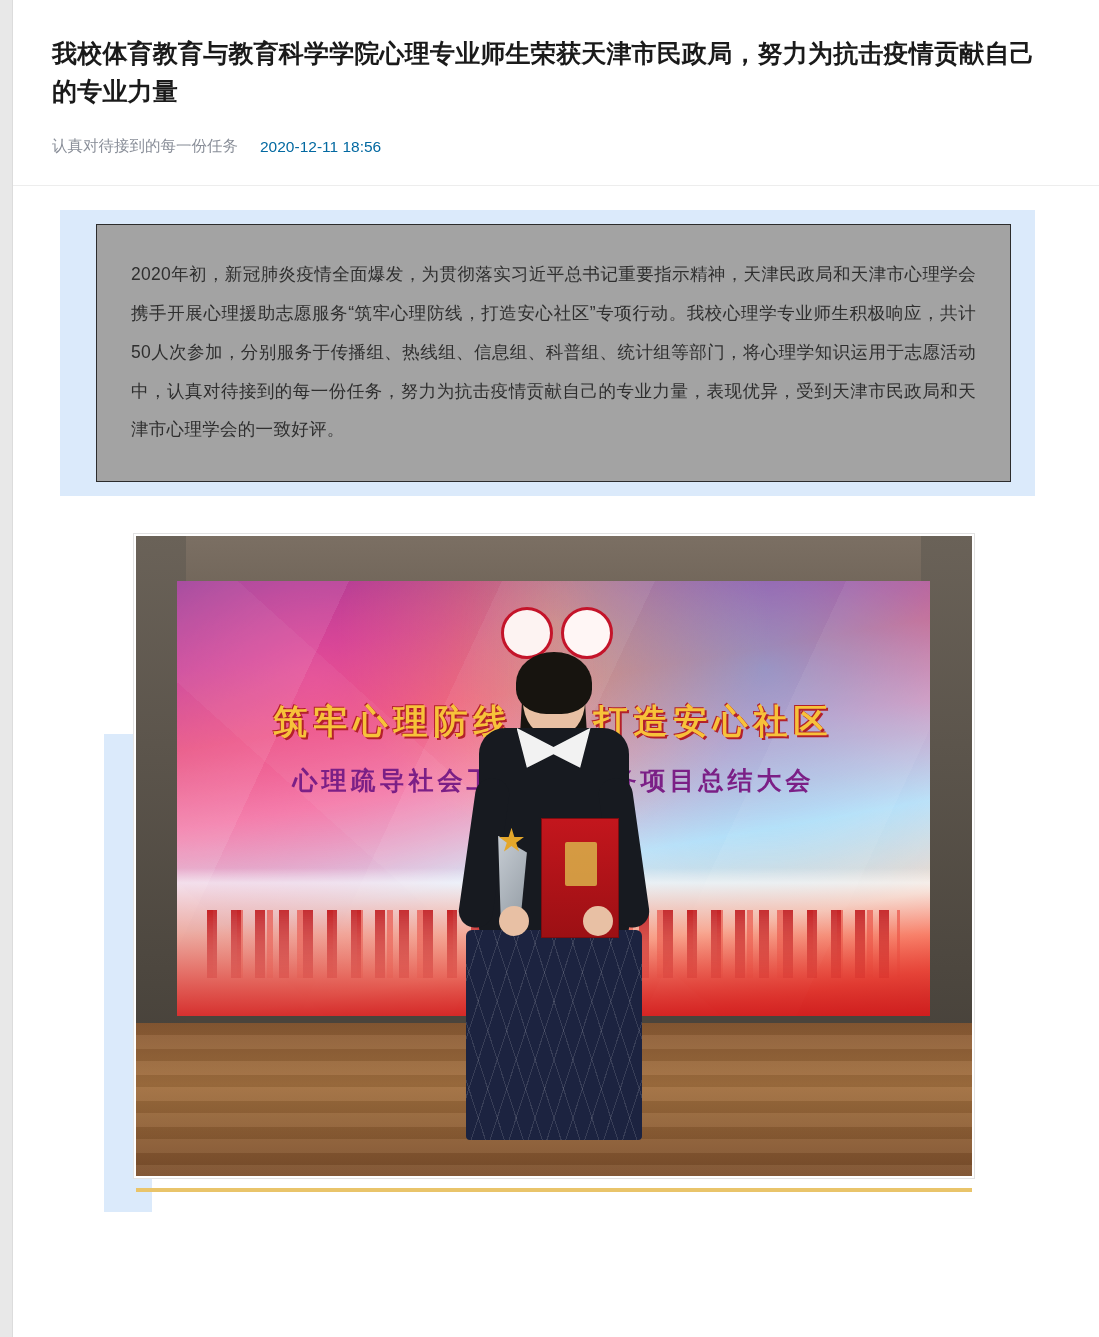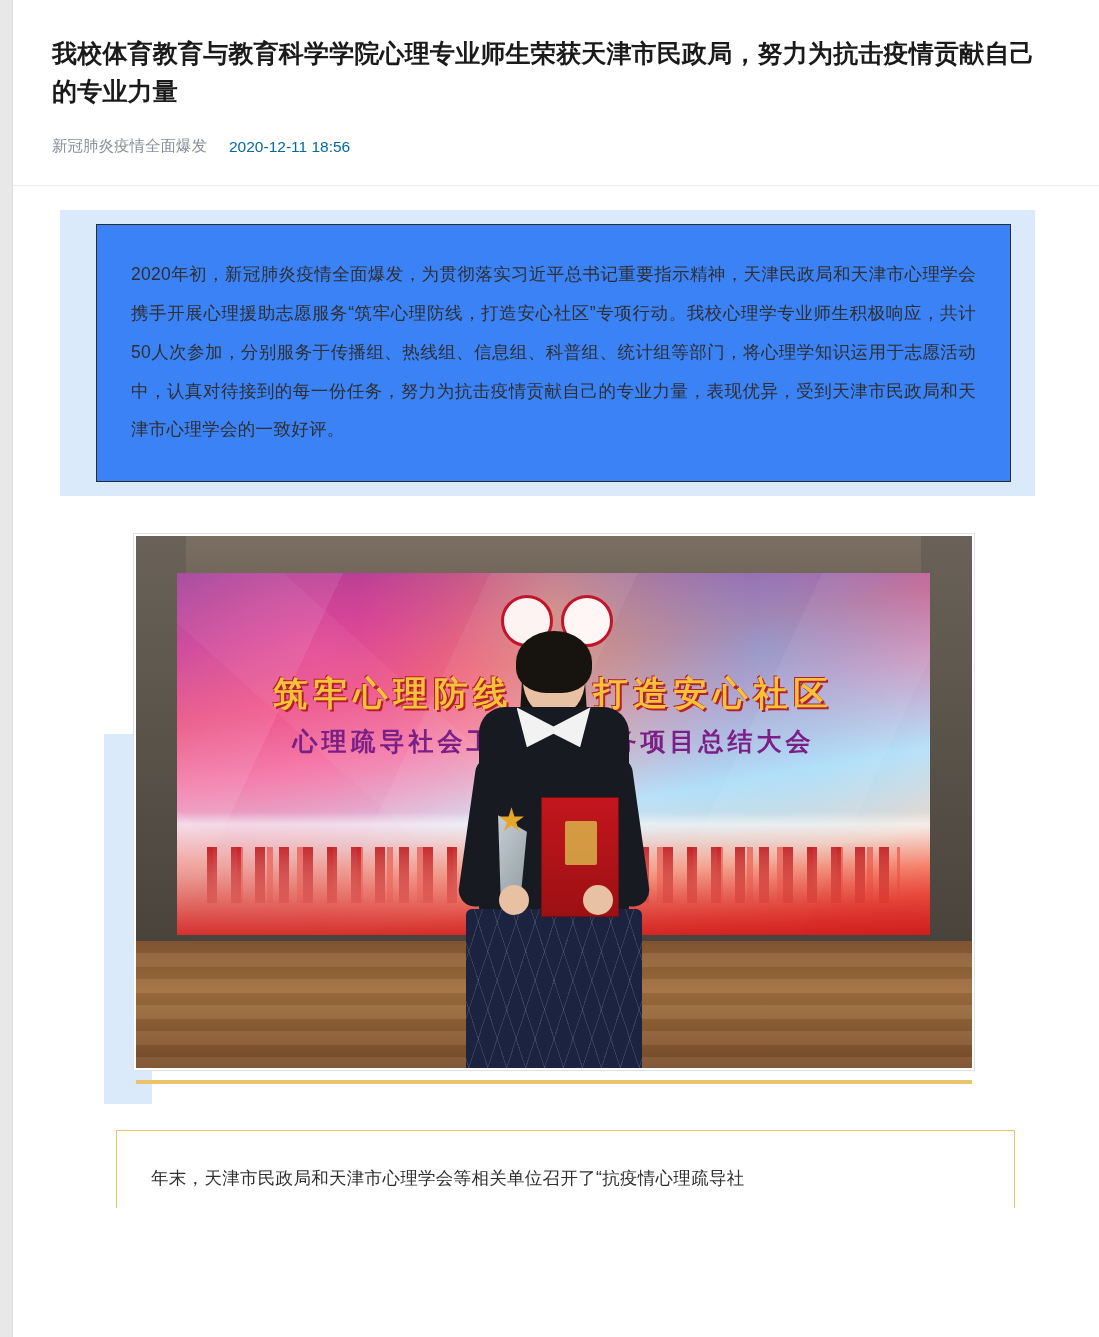--- a/index.html
+++ b/index.html
@@ -79,21 +79,21 @@
     bottom: -14px;
     background: #dbeafb;
     z-index: 0;
   }
   .intro-box {
     position: relative;
     z-index: 1;
     margin-left: 44px;
     margin-right: 48px;
     border: 1px solid #2c2c2c;
-    background: #3b82f6;
+    background: #a3a3a3;
     padding: 30px 34px 32px 34px;
     box-sizing: border-box;
   }
   .intro-text {
     font-size: 17.5px;
     line-height: 2.22;
     color: #2f2f2f;
     text-align: justify;
     margin: 0;
     letter-spacing: 0.3px;
@@ -118,21 +118,21 @@
     position: relative;
     z-index: 1;
     width: 836px;
     margin: 0 auto;
     border: 2px solid #ffffff;
     box-shadow: 0 0 0 1px #e2e2e2;
   }
   .photo {
     position: relative;
     width: 100%;
-    height: 532px;
+    height: 640px;
     overflow: hidden;
     background: #4d7c0f;
   }
   
   .stage-wall {
     position: absolute; inset: 0;
     background: linear-gradient(180deg,#7b6f63 0%, #6b6054 14%, #5b5349 22%, #4a443c 30%);
   }
   .stage-banner {
     position: absolute;
@@ -342,21 +342,21 @@
 </head>
 <body>
 
 <div class="left-rail"></div>
 
 <div class="page">
 
   <div class="article-header">
     <h1 class="article-title">我校体育教育与教育科学学院心理专业师生荣获天津市民政局，努力为抗击疫情贡献自己的专业力量</h1>
     <div class="meta-row">
-      <span class="meta-source">新冠肺炎疫情全面爆发</span>
+      <span class="meta-source">认真对待接到的每一份任务</span>
       <span class="meta-date">2020-12-11 18:56</span>
     </div>
   </div>
   <div class="divider"></div>
 
   <div class="body-wrap">
 
     <div class="intro-shell">
       <div class="intro-shadow"></div>
       <div class="intro-box">
@@ -397,18 +397,15 @@
             <div class="p-cert"></div>
             <div class="p-cert-label"></div>
             <div class="p-hand-l"></div>
             <div class="p-hand-r"></div>
           </div>
         </div>
       </div>
       <div class="photo-caption-strip"></div>
     </div>
 
-    <div class="bottom-quote">
-      <p class="bottom-quote-text">年末，天津市民政局和天津市心理学会等相关单位召开了“抗疫情心理疏导社</p>
-    </div>
 
   </div>
 </div>
 
 </body></html>

